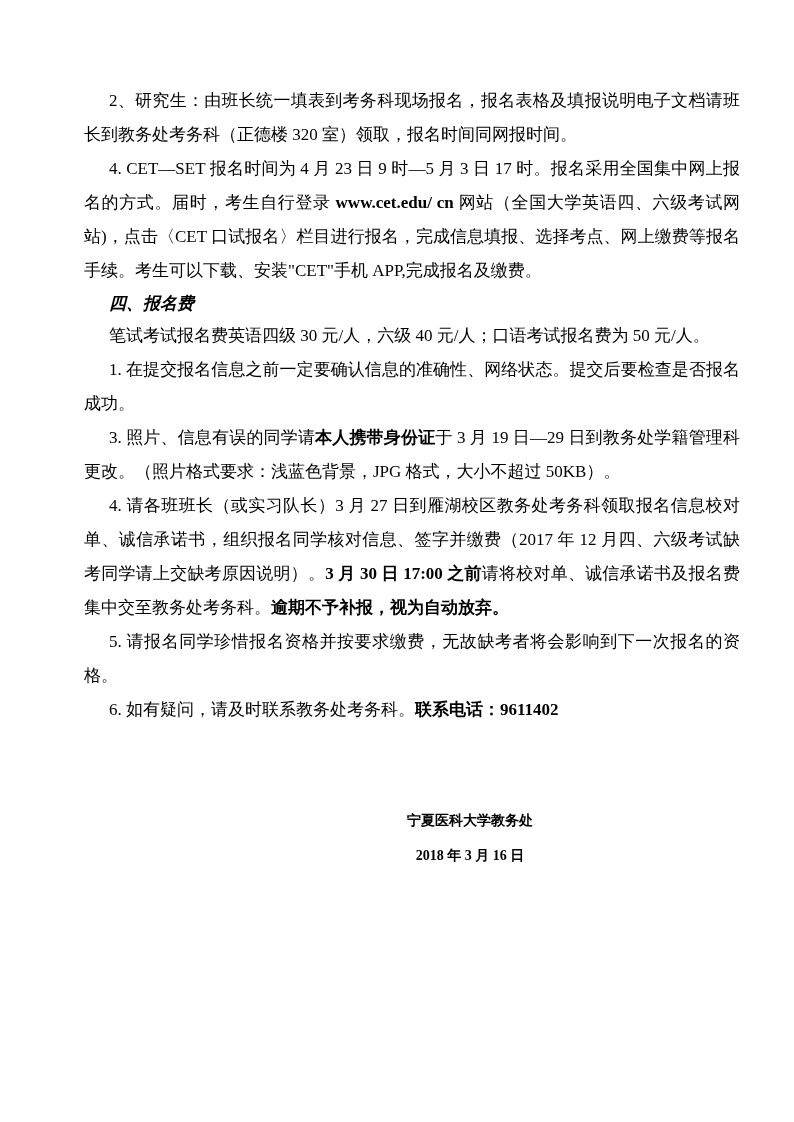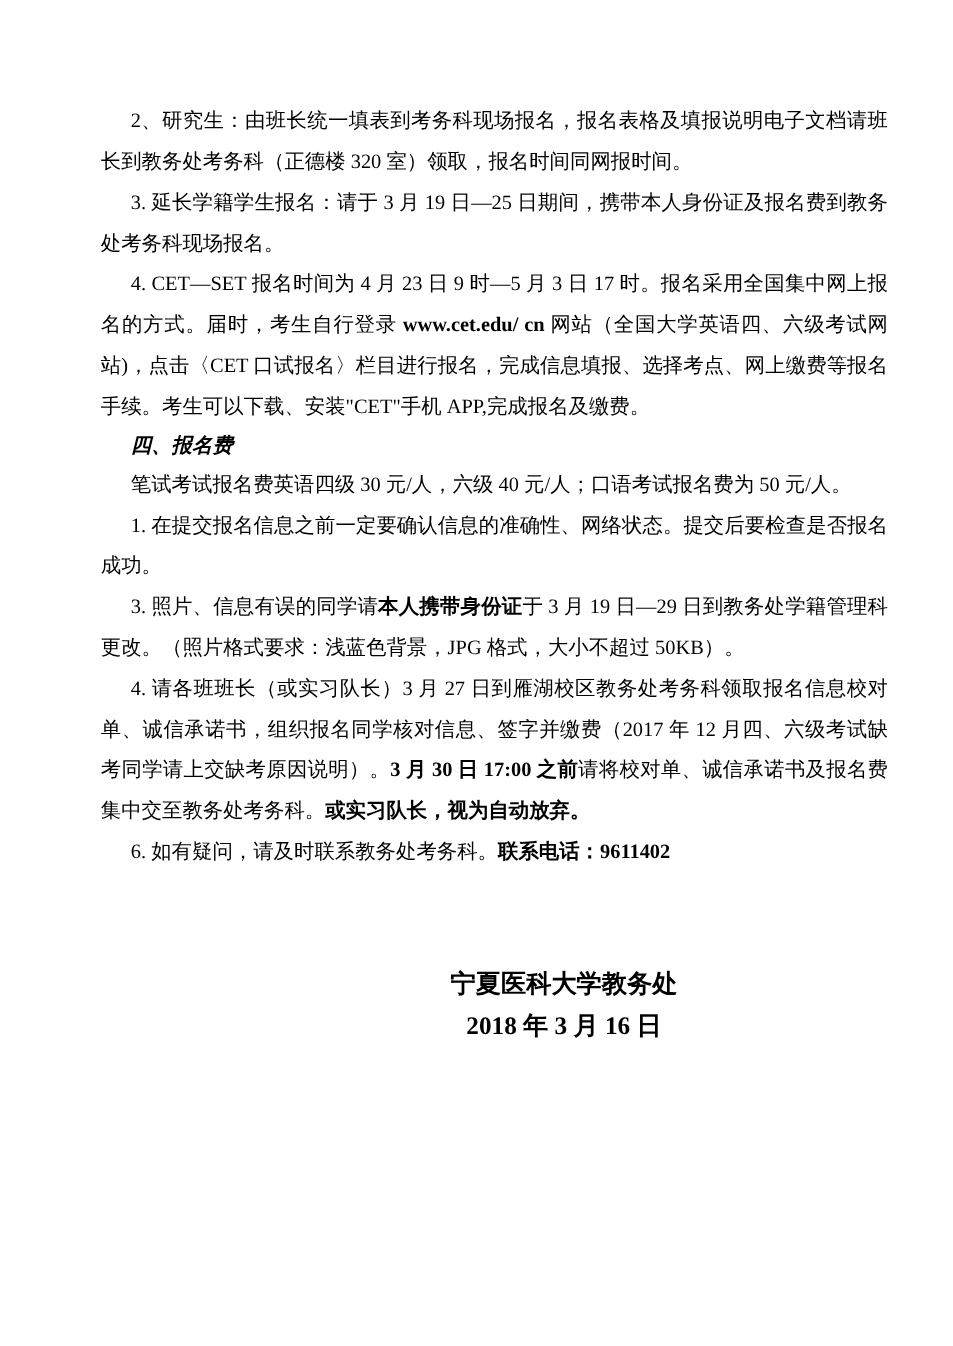--- a/index.html
+++ b/index.html
@@ -39,52 +39,52 @@
     font-weight: bold;
     font-style: italic;
   }
   .run { font-weight: normal; }
   .run.bold { font-weight: bold; }
   .signature {
     margin-top: 76px;
     margin-left: 196px;
     width: 380px;
     text-align: center;
-    font-size: 21px;
+    font-size: 14px;
     font-weight: bold;
   }
   .signature .sig-line {
     margin: 0;
     line-height: 35px;
   }
 </style>
 </head>
 <body>
 
 <div class="page">
   <div class="content">
 
     <p class="para"><span class="run">2、研究生：由班长统一填表到考务科现场报名，报名表格及填报说明电子文档请班长到教务处考务科（正德楼 320 室）领取，报名时间同网报时间。</span></p>
 
-    <p class="para"><span class="run">3. 延长学籍学生报名：请于 3 月 19 日—25 日期间，携带本人身份证及报名费到教务处考务科现场报名。</span></p>
 
     <p class="para"><span class="run">4. CET—SET 报名时间为 4 月 23 日 9 时—5 月 3 日 17 时。报名采用全国集中网上报名的方式。届时，考生自行登录 </span><span class="run bold">www.cet.edu/ cn</span><span class="run"> 网站（全国大学英语四、六级考试网站)，点击〈CET 口试报名〉栏目进行报名，完成信息填报、选择考点、网上缴费等报名手续。考生可以下载、安装"CET"手机 APP,完成报名及缴费。</span></p>
 
     <h3 class="heading"><span class="run bold">四、报名费</span></h3>
 
     <p class="para"><span class="run">笔试考试报名费英语四级 30 元/人，六级 40 元/人；口语考试报名费为 50 元/人。</span></p>
 
 
     <p class="para"><span class="run">1. 在提交报名信息之前一定要确认信息的准确性、网络状态。提交后要检查是否报名成功。</span></p>
 
 
     <p class="para"><span class="run">3. 照片、信息有误的同学请</span><span class="run bold">本人携带身份证</span><span class="run">于 3 月 19 日—29 日到教务处学籍管理科更改。（照片格式要求：浅蓝色背景，JPG 格式，大小不超过 50KB）。</span></p>
 
-    <p class="para"><span class="run">4. 请各班班长（或实习队长）3 月 27 日到雁湖校区教务处考务科领取报名信息校对单、诚信承诺书，组织报名同学核对信息、签字并缴费（2017 年 12 月四、六级考试缺考同学请上交缺考原因说明）。</span><span class="run bold">3 月 30 日 17:00 之前</span><span class="run">请将校对单、诚信承诺书及报名费集中交至教务处考务科。</span><span class="run bold">或实习队长，视为自动放弃。</span></p>
+    <p class="para"><span class="run">4. 请各班班长（或实习队长）3 月 27 日到雁湖校区教务处考务科领取报名信息校对单、诚信承诺书，组织报名同学核对信息、签字并缴费（2017 年 12 月四、六级考试缺考同学请上交缺考原因说明）。</span><span class="run bold">3 月 30 日 17:00 之前</span><span class="run">请将校对单、诚信承诺书及报名费集中交至教务处考务科。</span><span class="run bold">逾期不予补报，视为自动放弃。</span></p>
 
+    <p class="para"><span class="run">5. 请报名同学珍惜报名资格并按要求缴费，无故缺考者将会影响到下一次报名的资格。</span></p>
 
     <p class="para"><span class="run">6. 如有疑问，请及时联系教务处考务科。</span><span class="run bold">联系电话：9611402</span></p>
 
     <div class="signature">
       <p class="sig-line">宁夏医科大学教务处</p>
       <p class="sig-line">2018 年 3 月 16 日</p>
     </div>
 
   </div>
 </div>

